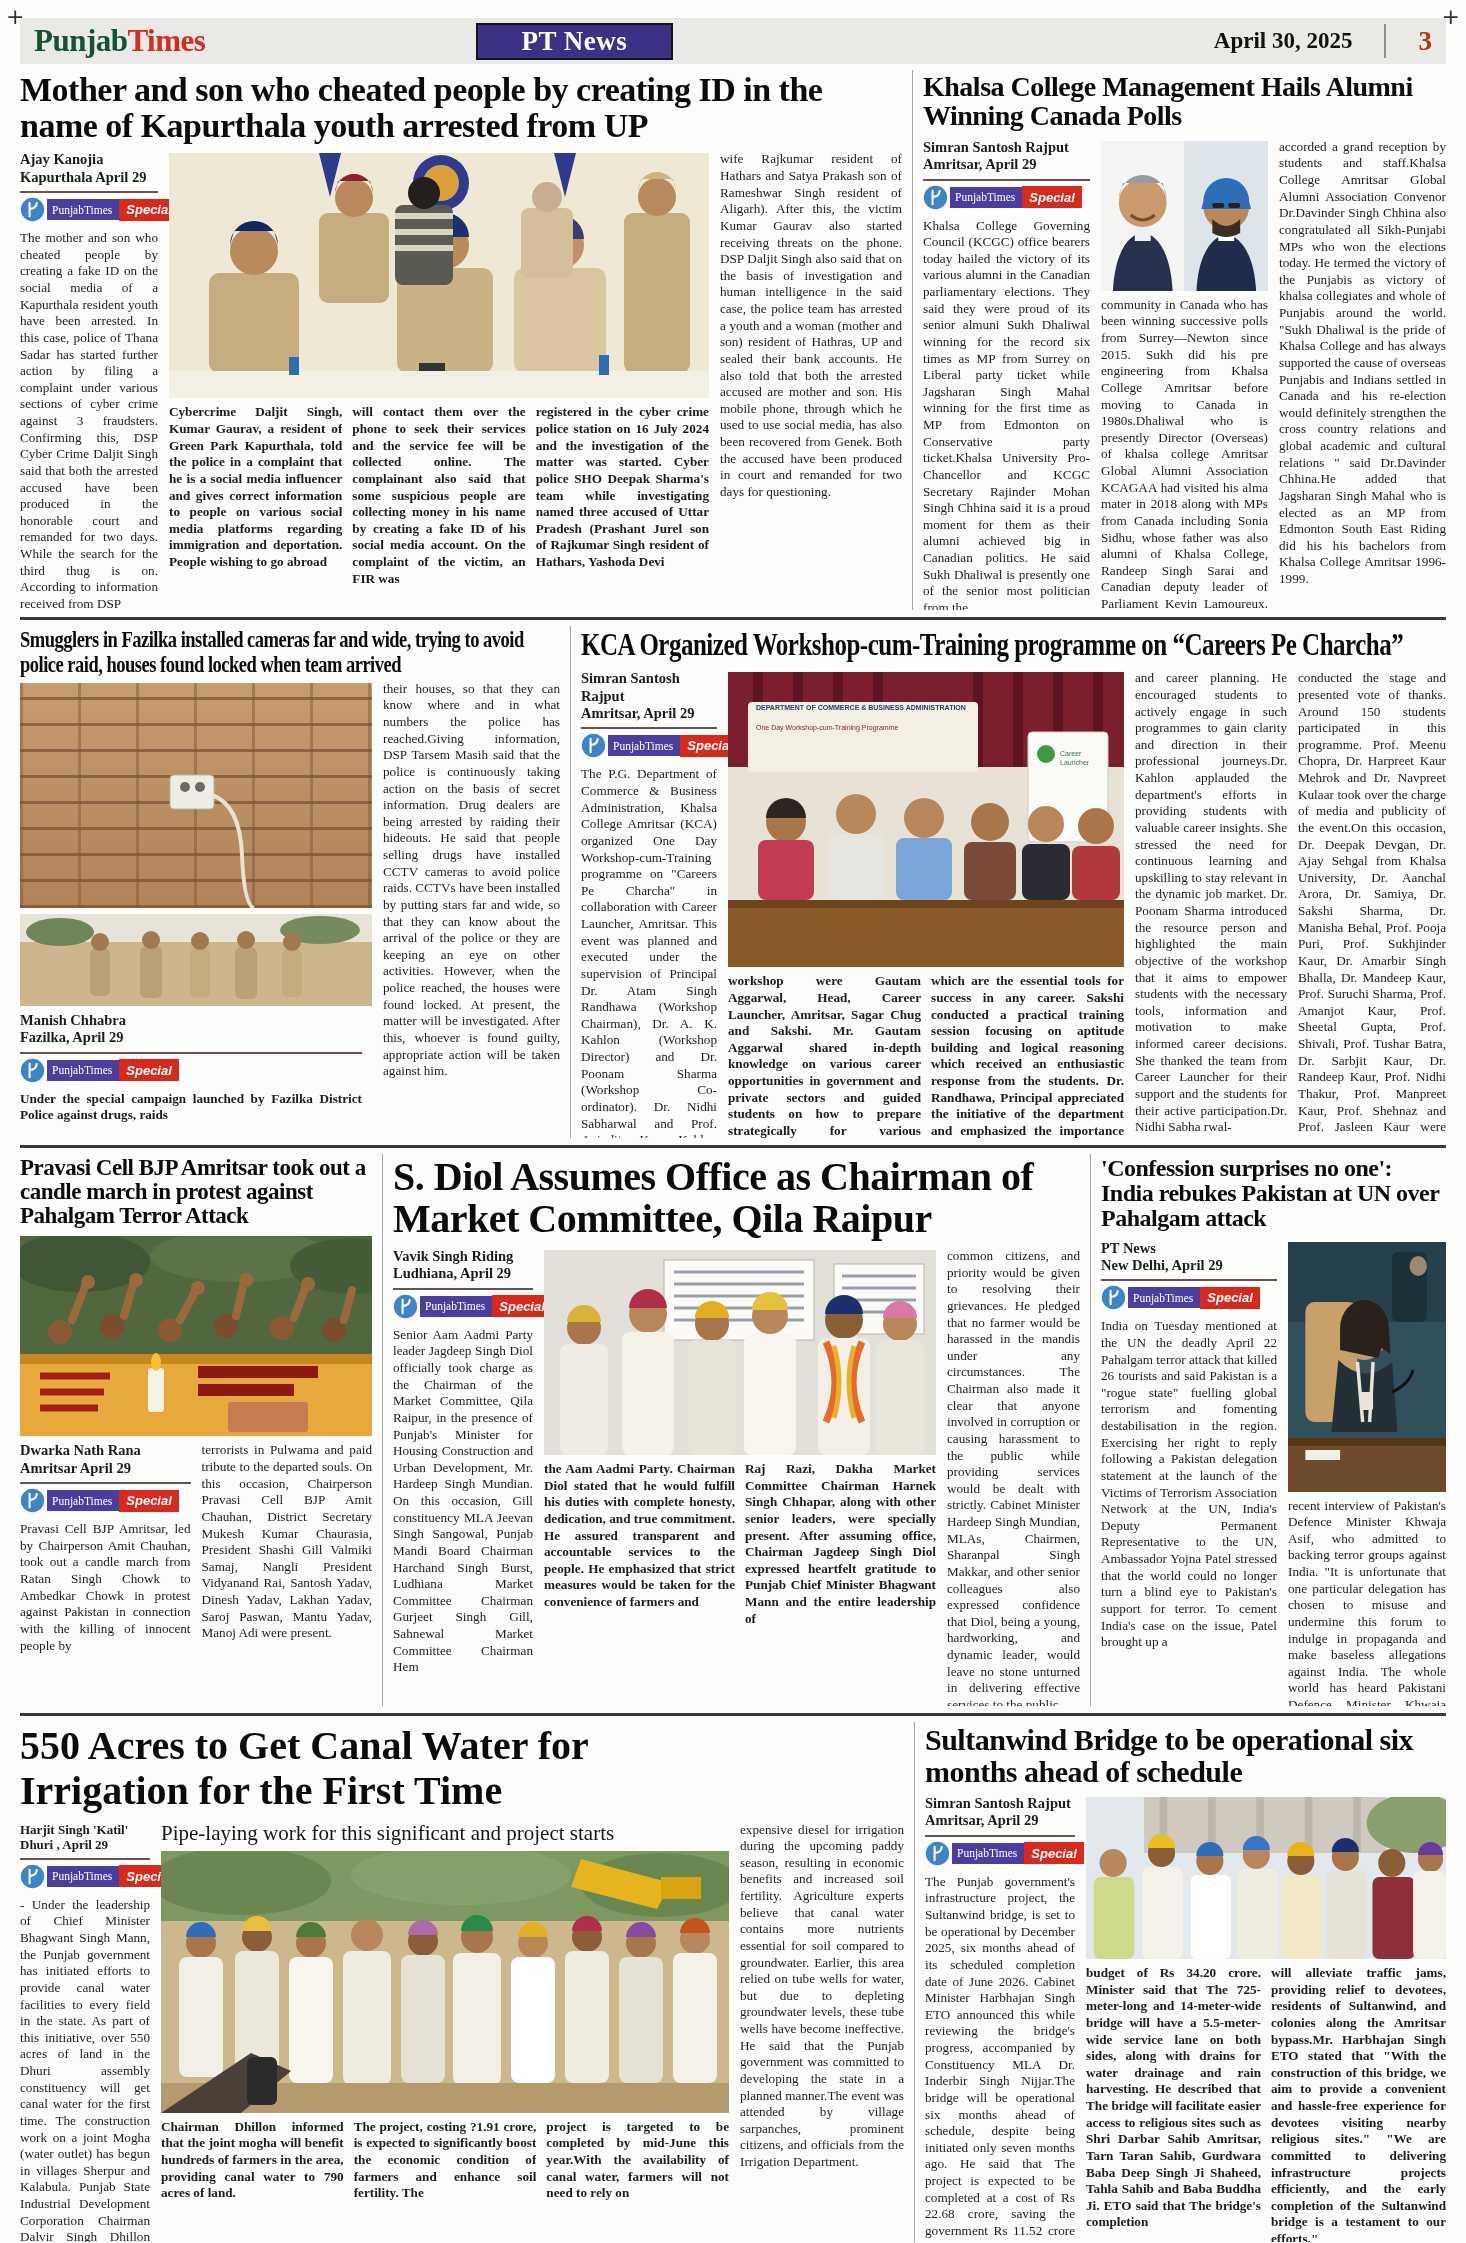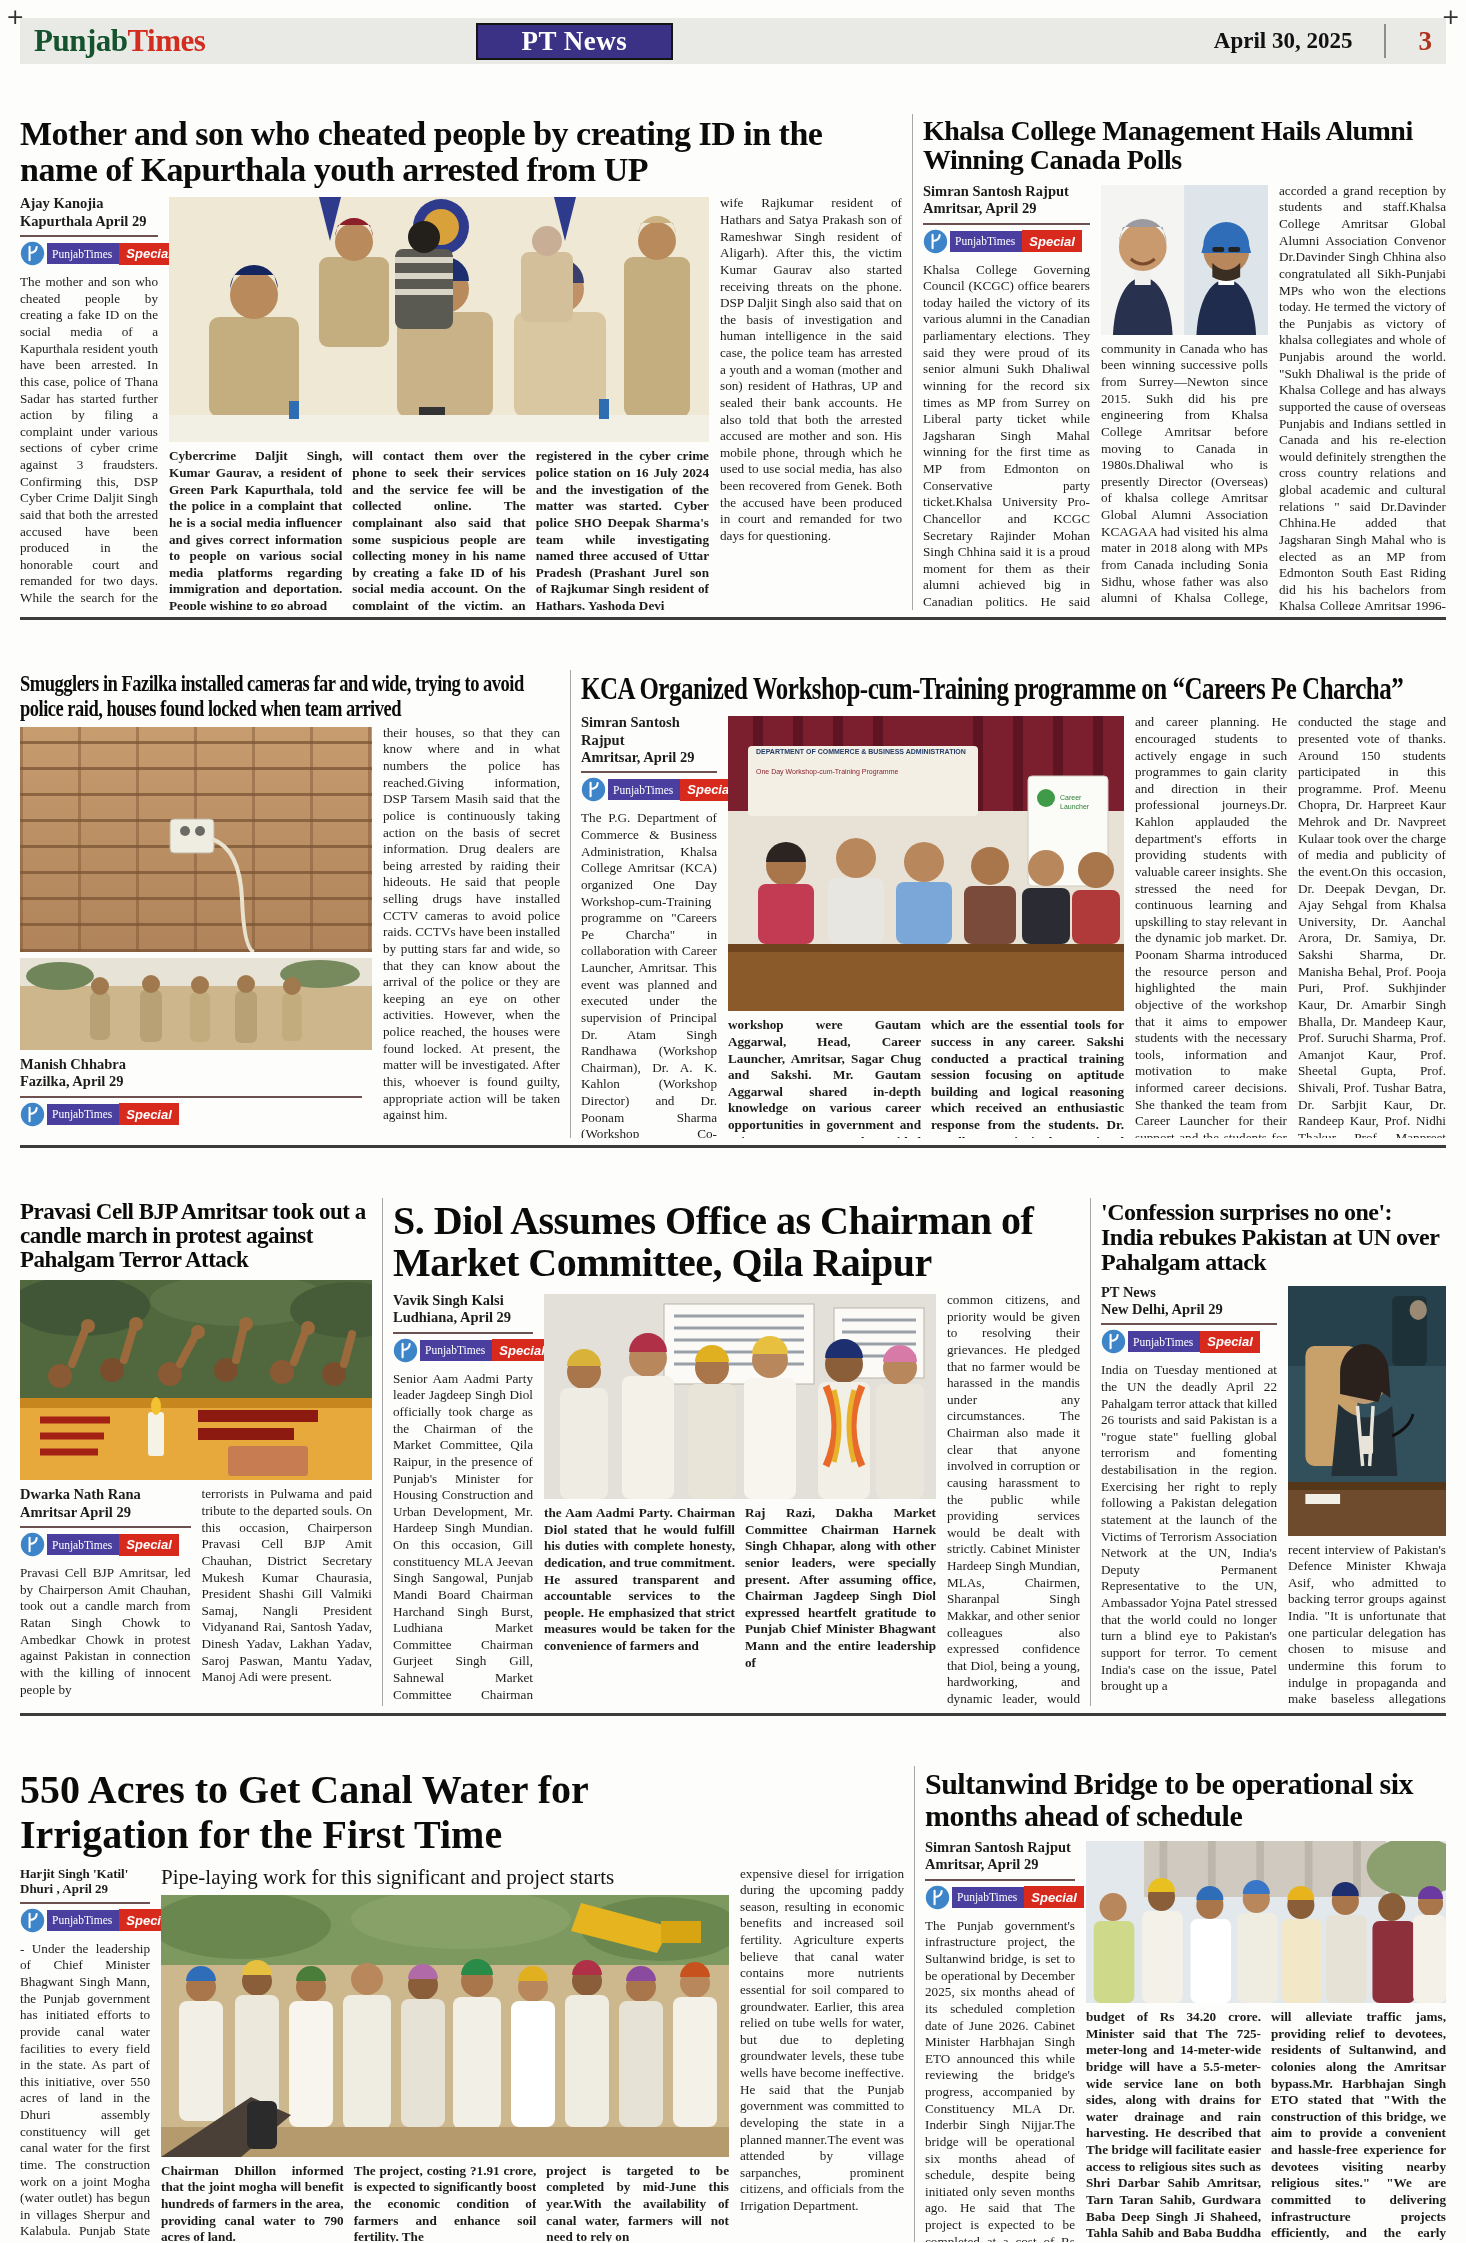--- a/index.html
+++ b/index.html
@@ -14,21 +14,21 @@
   .ptnews{margin:0 auto;background:#3b3185;border:2px solid #151515;color:#fff;font-size:27px;font-weight:bold;
           padding:1px 44px;letter-spacing:.5px;}
   .mh-right{display:flex;align-items:center;gap:32px;margin-left:auto;}
   .mh-date{font-size:23px;font-weight:bold;color:#111;}
   .pg-sep{width:2px;height:34px;background:#8d8d8d;display:inline-block;}
   .pagenum{font-size:27px;font-weight:bold;color:#b0341b;}
   
   main{display:block;}
   .row{display:flex;gap:10px;overflow:hidden;margin-top:6px;}
   .row1{height:540px}.row2{height:512px}.row3{height:552px}.row4{height:520px}
-  article{overflow:hidden;box-sizing:border-box;margin-top:44px;}
+  article{overflow:hidden;box-sizing:border-box;}
   .vsep{border-left:1px solid #a7a7a7;padding-left:10px;}
   .hrule{height:3px;background:#3c3c3c;margin-top:7px;}
   .hl{font-weight:bold;color:#0b0b0b;line-height:1.05;letter-spacing:-.5px;margin:2px 0 8px;font-family:"Liberation Serif",serif;}
   .squeeze{display:inline-block;transform:scaleY(1.28);transform-origin:left top;}
   .abody{display:flex;gap:11px;overflow:hidden;}
   .tcol{font-size:13.2px;line-height:1.26;text-align:justify;margin:0;overflow:hidden;}
   .cols2,.cols3{display:flex;gap:10px;overflow:hidden;flex:1;}
   .cols2 .tcol,.cols3 .tcol{flex:1;font-weight:bold;}
   .byline{font-size:14.5px;font-weight:bold;line-height:1.2;}
   .b-rule{border:none;border-top:2px solid #6d5050;margin:5px 0 4px;}
@@ -371,21 +371,21 @@
           </div>
           <p class="tcol">terrorists in Pulwama and paid tribute to the departed souls. On this occasion, Chairperson Pravasi Cell BJP Amit Chauhan, District Secretary Mukesh Kumar Chaurasia, President Shashi Gill Valmiki Samaj, Nangli President Vidyanand Rai, Santosh Yadav, Dinesh Yadav, Lakhan Yadav, Saroj Paswan, Mantu Yadav, Manoj Adi were present.</p>
         </div>
       </article>
 
       <article class="a6 vsep">
         <h1 class="hl h-a6">S. Diol Assumes Office as Chairman of Market Committee, Qila Raipur</h1>
         <div class="abody">
           <div class="c-intro">
             <div class="byline">
-              <div>Vavik Singh Kalsi</div>
+              <div>Vavik Singh Riding</div>
               <div>Ludhiana, April 29</div>
             </div>
             <hr class="b-rule">
             <div class="pt-badge">
               <span class="logo">
                   <svg viewBox="0 0 24 24">
                     <circle cx="12" cy="12" r="11.2" fill="#3d85c8"></circle>
                     <path d="M9.2 5.5v13M9.2 11.5c4.3-.2 6.6-2.4 6.8-5.6" fill="none" stroke="#fff" stroke-width="2" stroke-linecap="round"></path>
                   </svg>
                 </span>

